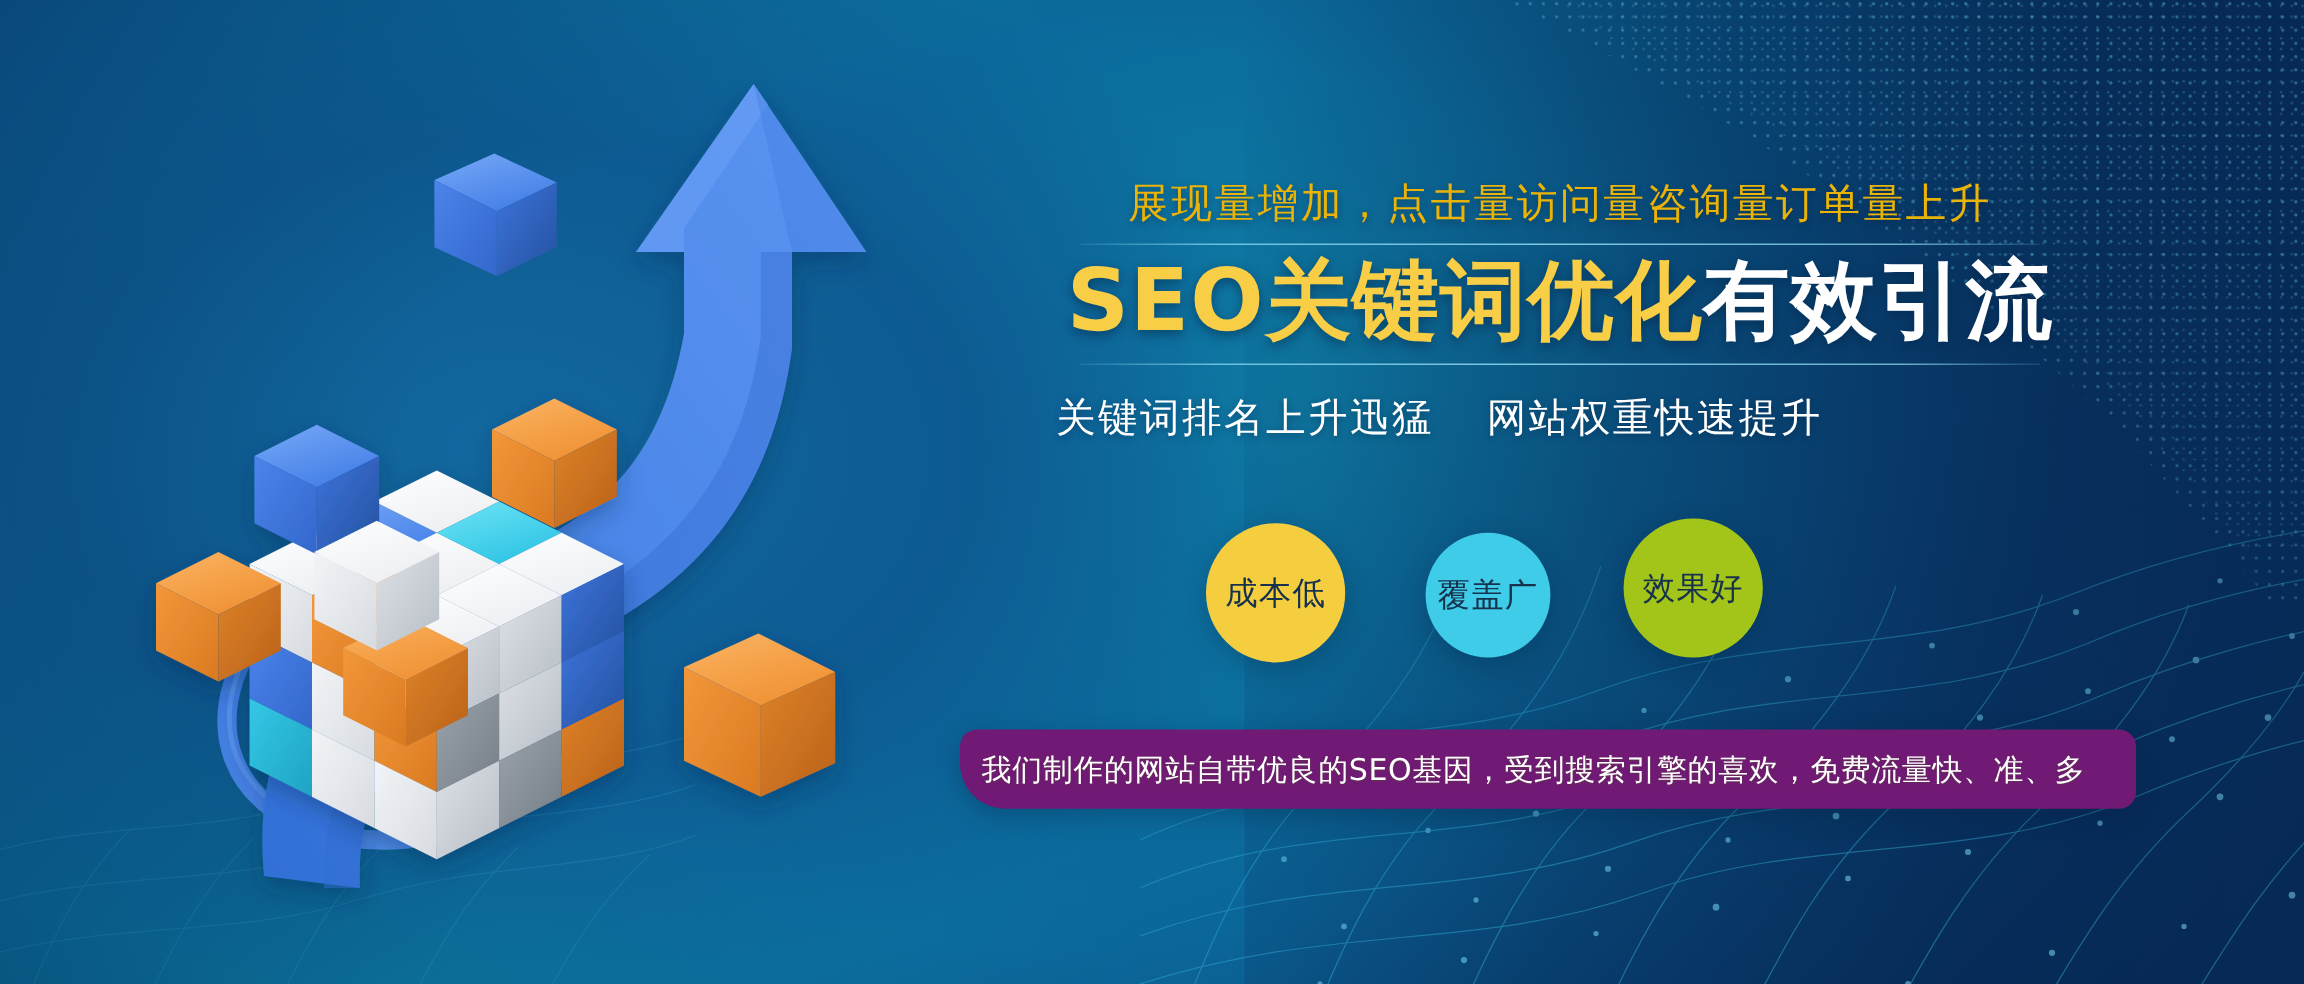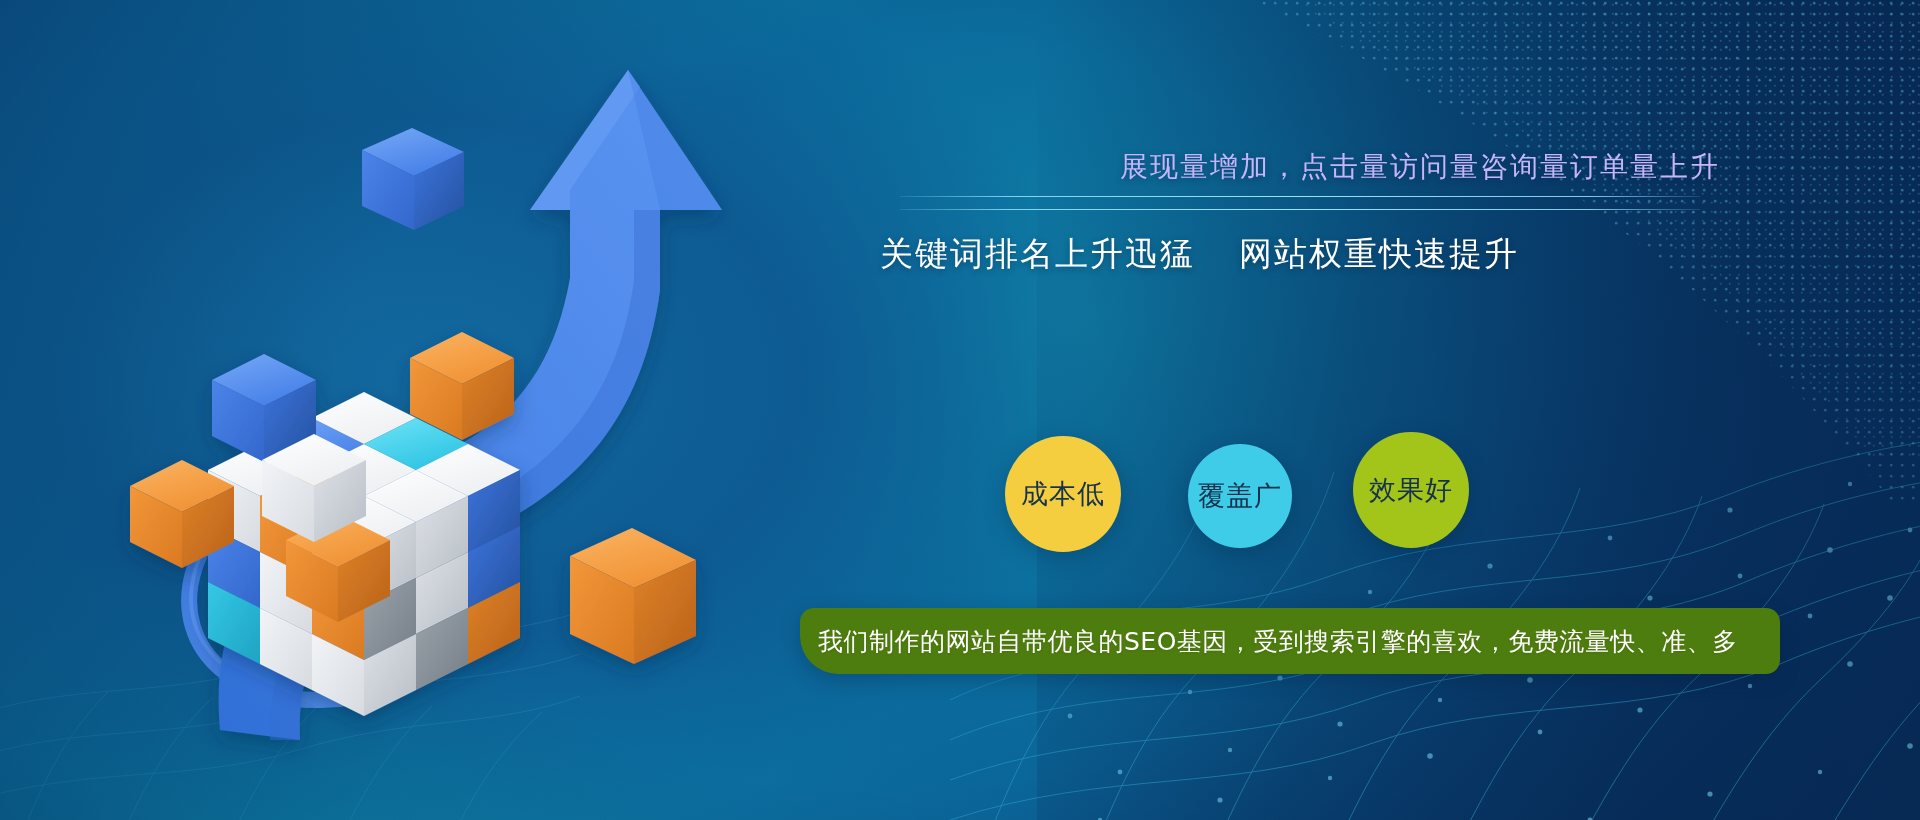--- a/index.html
+++ b/index.html
@@ -53,22 +53,22 @@
   
   .art{
     position:absolute; left:100px; top:40px; width:720px; height:740px;
   }
 
   
   .copy{
     position:absolute; left:880px; top:150px; width:840px;
   }
   .line-top{
-    font-size:28px; color:#c4b5fd; letter-spacing:2px;
-    text-align:right; white-space:nowrap;
+    font-size:34px; color:#eab308; letter-spacing:2px;
+    text-align:center; white-space:nowrap;
     font-family:"DejaVu Sans","Liberation Sans",sans-serif;
     text-shadow:0 2px 6px rgba(0,30,60,.45);
     line-height:1.18;
   }
   .rule{
     height:1px; width:800px; margin:13px auto 0 auto;
     background:linear-gradient(90deg, rgba(120,215,240,.15) 0%, rgba(150,228,250,.85) 14%, rgba(160,235,255,.95) 50%, rgba(150,228,250,.85) 86%, rgba(120,215,240,.15) 100%);
   }
   .rule.bottom{ margin:12px auto 0 auto; }
 
@@ -111,21 +111,21 @@
     box-shadow:0 6px 22px rgba(3,30,60,.28);
   }
   .badge-1{ left:0px;   top:4px;  width:116px; height:116px; background:#F5CE3F; }
   .badge-2{ left:183px; top:12px; width:104px; height:104px; background:#3FCCE9; }
   .badge-3{ left:348px; top:0px;  width:116px; height:116px; background:#A3C419; }
 
   
   .pill{
     position:absolute; left:800px; top:608px;
     width:980px; height:66px;
-    background:#4d7c0f;
+    background:#701a75;
     border-radius:14px 14px 14px 38px;
     display:flex; align-items:center;
     box-shadow:0 6px 20px rgba(2,30,58,.28);
   }
   .pill-text{
     padding-left:18px;
     font-size:25px; color:#ffffff; letter-spacing:.5px;
     white-space:nowrap;
     font-family:"DejaVu Sans","Liberation Sans",sans-serif;
     text-shadow:0 1px 2px rgba(70,95,5,.35);
@@ -443,20 +443,23 @@
     <g filter="url(#soft)">
       <polygon points="470,516 532,488 596,520 534,548" fill="url(#orTop)"></polygon>
       <polygon points="470,516 534,548 534,624 470,594" fill="url(#orL)"></polygon>
       <polygon points="534,548 596,520 596,596 534,624" fill="url(#orR)"></polygon>
     </g>
   </svg>
 
   <div class="copy">
     <div class="line-top">展现量增加，点击量访问量咨询量订单量上升</div>
     <div class="rule"></div>
+    <div class="line-main">
+      <span class="hl">SEO关键词优化</span><span class="wt">有效引流</span>
+    </div>
     <div class="rule bottom"></div>
     <div class="line-sub">
       <span>关键词排名上升迅猛</span><span class="gap"></span><span>网站权重快速提升</span>
     </div>
   </div>
 
   <div class="badges">
     <div class="badge badge-1">成本低</div>
     <div class="badge badge-2">覆盖广</div>
     <div class="badge badge-3">效果好</div>

